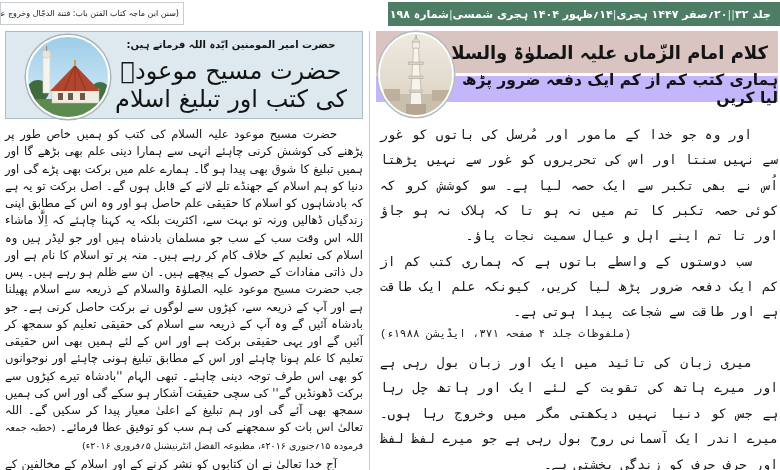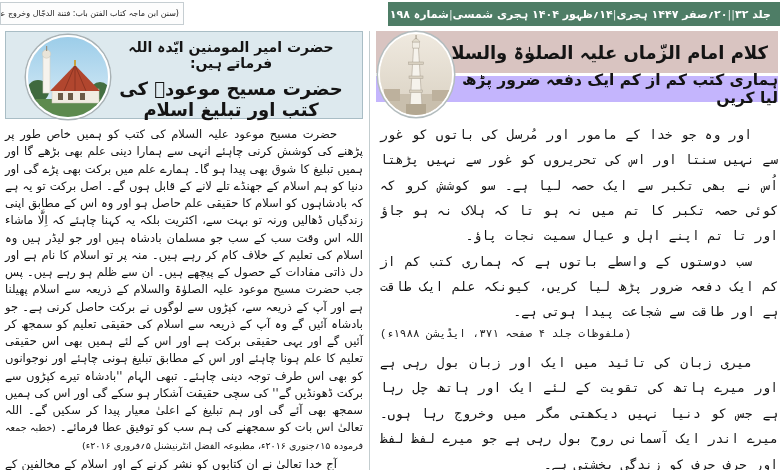--- a/index.html
+++ b/index.html
@@ -15,22 +15,22 @@
              justify-content:space-between;padding:0 9px;font-size:11px;font-weight:bold;white-space:nowrap;}
   .date-band .sep{opacity:.85;font-weight:normal;}
 
   
   .column-divider{position:absolute;left:369px;top:31px;bottom:0;width:1px;background:#c3cdcf;}
 
   
   .col-left{position:absolute;left:5px;top:31px;width:358px;bottom:0;}
   .lheader{position:relative;height:88px;box-sizing:border-box;background:#dde9ee;
            border:1px solid #a9bdc5;padding:7px 6px 0 100px;text-align:center;direction:rtl;}
-  .lkicker{font-size:14px;font-weight:bold;}
-  .ltitle{font-size:18px;font-weight:bold;margin-top:7px;text-align:center;}
+  .lkicker{font-size:10px;font-weight:bold;}
+  .ltitle{font-size:24px;font-weight:normal;margin-top:7px;text-align:center;}
   .photo-circle{position:absolute;left:20px;top:3px;width:80px;height:80px;border-radius:50%;
                 overflow:hidden;border:2px solid #fff;box-shadow:0 0 0 1.5px #a9b2b5;}
   .lbody{margin-top:7px;direction:rtl;font-size:11.5px;line-height:1.5;text-align:justify;}
   .lbody p{margin:0;text-indent:26px;}
   .lbody p + p{margin-top:2px;}
   .inline-cite{font-size:9.5px;}
 
   
   .col-right{position:absolute;left:376px;top:31px;width:402px;bottom:0;}
   .rheader{position:relative;height:84px;}

